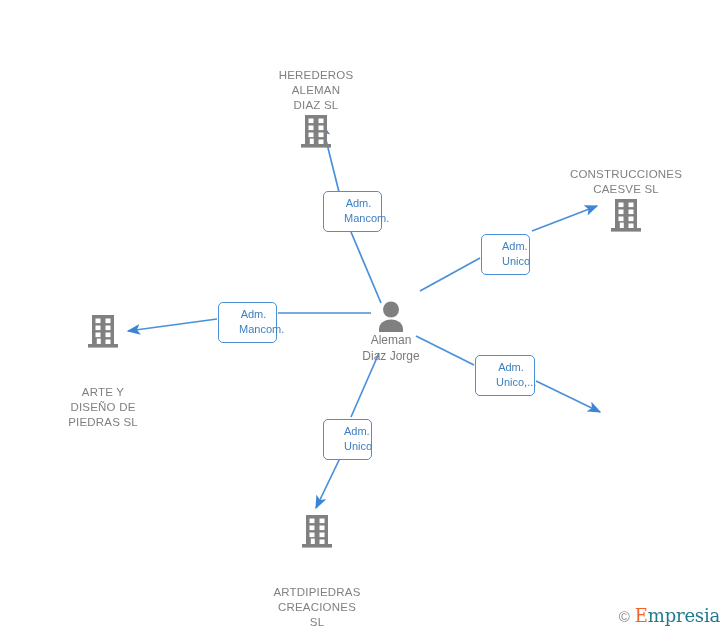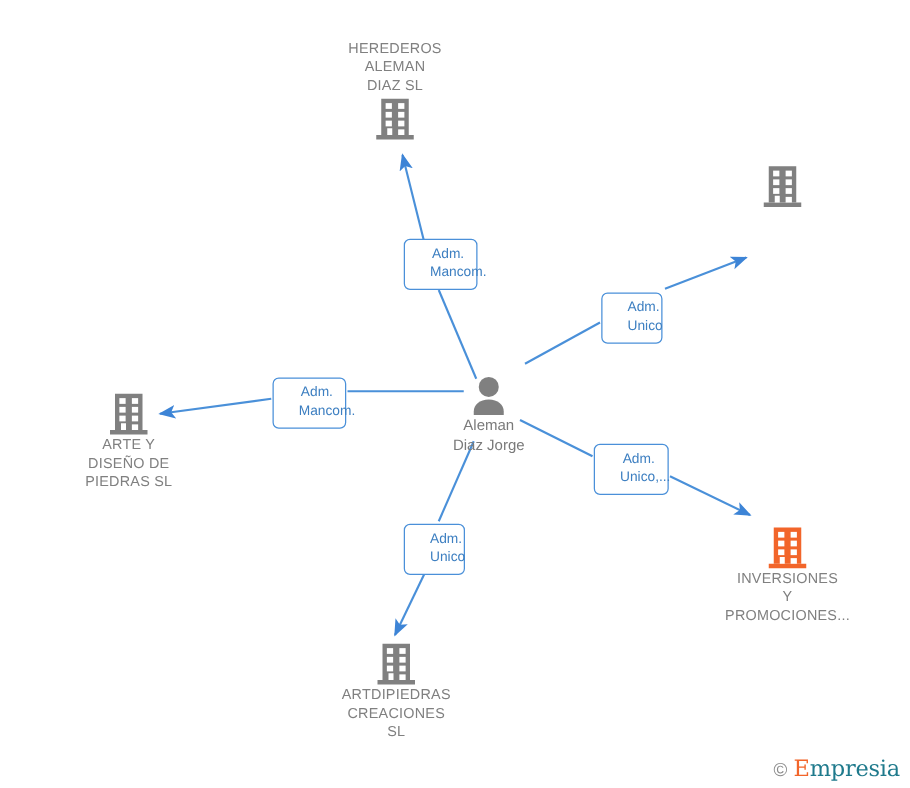--- a/index.html
+++ b/index.html
@@ -29,20 +29,21 @@
     width: 150px;
     margin-left: -75px;
     text-align: center;
   }
   .node-label {
     font-size: 11.5px;
     line-height: 15px;
     color: #808080;
     letter-spacing: 0.2px;
     white-space: pre-line;
+    margin-top: 36px;
   }
   .icon-wrap {
     display: block;
     line-height: 0;
   }
   .icon-wrap svg { display: inline-block; }
 
   .person-label {
     font-size: 12px;
     line-height: 16px;
@@ -139,55 +140,38 @@
         <rect x="19.5" y="12.5" width="5" height="4.6" fill="#ffffff"></rect>
         <rect x="9.5" y="19.5" width="5" height="4.6" fill="#ffffff"></rect>
         <rect x="19.5" y="19.5" width="5" height="4.6" fill="#ffffff"></rect>
         <rect x="10.8" y="25.6" width="4" height="5.4" fill="#ffffff"></rect>
         <rect x="19.5" y="26.5" width="5" height="4.5" fill="#ffffff"></rect>
       </svg>
     </span>
   </div>
 
   <div class="node" style="left:626px; top:131px;">
-    <span class="icon-wrap">
-      <svg width="34" height="36" viewBox="0 0 34 36">
-        <rect x="6" y="2" width="22" height="29" fill="#808080"></rect>
-        <rect x="2" y="31" width="30" height="3.6" fill="#808080"></rect>
-        <rect x="9.5" y="5.5" width="5" height="4.6" fill="#ffffff"></rect>
-        <rect x="19.5" y="5.5" width="5" height="4.6" fill="#ffffff"></rect>
-        <rect x="9.5" y="12.5" width="5" height="4.6" fill="#ffffff"></rect>
-        <rect x="19.5" y="12.5" width="5" height="4.6" fill="#ffffff"></rect>
-        <rect x="9.5" y="19.5" width="5" height="4.6" fill="#ffffff"></rect>
-        <rect x="19.5" y="19.5" width="5" height="4.6" fill="#ffffff"></rect>
-        <rect x="10.8" y="25.6" width="4" height="5.4" fill="#ffffff"></rect>
-        <rect x="19.5" y="26.5" width="5" height="4.5" fill="#ffffff"></rect>
-      </svg>
-    </span>
-  </div>
-
-  <div class="node" style="left:630px; top:420px;">
-    <span class="icon-wrap">
-      <svg width="34" height="36" viewBox="0 0 34 36">
-        <rect x="6" y="2" width="22" height="29" fill="#f2652a"></rect>
-        <rect x="2" y="31" width="30" height="3.6" fill="#f2652a"></rect>
-        <rect x="9.5" y="5.5" width="5" height="4.6" fill="#ffffff"></rect>
-        <rect x="19.5" y="5.5" width="5" height="4.6" fill="#ffffff"></rect>
-        <rect x="9.5" y="12.5" width="5" height="4.6" fill="#ffffff"></rect>
-        <rect x="19.5" y="12.5" width="5" height="4.6" fill="#ffffff"></rect>
-        <rect x="9.5" y="19.5" width="5" height="4.6" fill="#ffffff"></rect>
-        <rect x="19.5" y="19.5" width="5" height="4.6" fill="#ffffff"></rect>
-        <rect x="10.8" y="25.6" width="4" height="5.4" fill="#ffffff"></rect>
-        <rect x="19.5" y="26.5" width="5" height="4.5" fill="#ffffff"></rect>
-      </svg>
-    </span>
-    <div class="node-label">INVERSIONES
-Y
-PROMOCIONES...</div>
-  </div>
+    <div class="node-label">CONSTRUCCIONES
+CAESVE SL</div>
+    <span class="icon-wrap">
+      <svg width="34" height="36" viewBox="0 0 34 36">
+        <rect x="6" y="2" width="22" height="29" fill="#808080"></rect>
+        <rect x="2" y="31" width="30" height="3.6" fill="#808080"></rect>
+        <rect x="9.5" y="5.5" width="5" height="4.6" fill="#ffffff"></rect>
+        <rect x="19.5" y="5.5" width="5" height="4.6" fill="#ffffff"></rect>
+        <rect x="9.5" y="12.5" width="5" height="4.6" fill="#ffffff"></rect>
+        <rect x="19.5" y="12.5" width="5" height="4.6" fill="#ffffff"></rect>
+        <rect x="9.5" y="19.5" width="5" height="4.6" fill="#ffffff"></rect>
+        <rect x="19.5" y="19.5" width="5" height="4.6" fill="#ffffff"></rect>
+        <rect x="10.8" y="25.6" width="4" height="5.4" fill="#ffffff"></rect>
+        <rect x="19.5" y="26.5" width="5" height="4.5" fill="#ffffff"></rect>
+      </svg>
+    </span>
+  </div>
+
 
   <div class="node" style="left:317px; top:513px;">
     <span class="icon-wrap">
       <svg width="34" height="36" viewBox="0 0 34 36">
         <rect x="6" y="2" width="22" height="29" fill="#808080"></rect>
         <rect x="2" y="31" width="30" height="3.6" fill="#808080"></rect>
         <rect x="9.5" y="5.5" width="5" height="4.6" fill="#ffffff"></rect>
         <rect x="19.5" y="5.5" width="5" height="4.6" fill="#ffffff"></rect>
         <rect x="9.5" y="12.5" width="5" height="4.6" fill="#ffffff"></rect>
         <rect x="19.5" y="12.5" width="5" height="4.6" fill="#ffffff"></rect>

